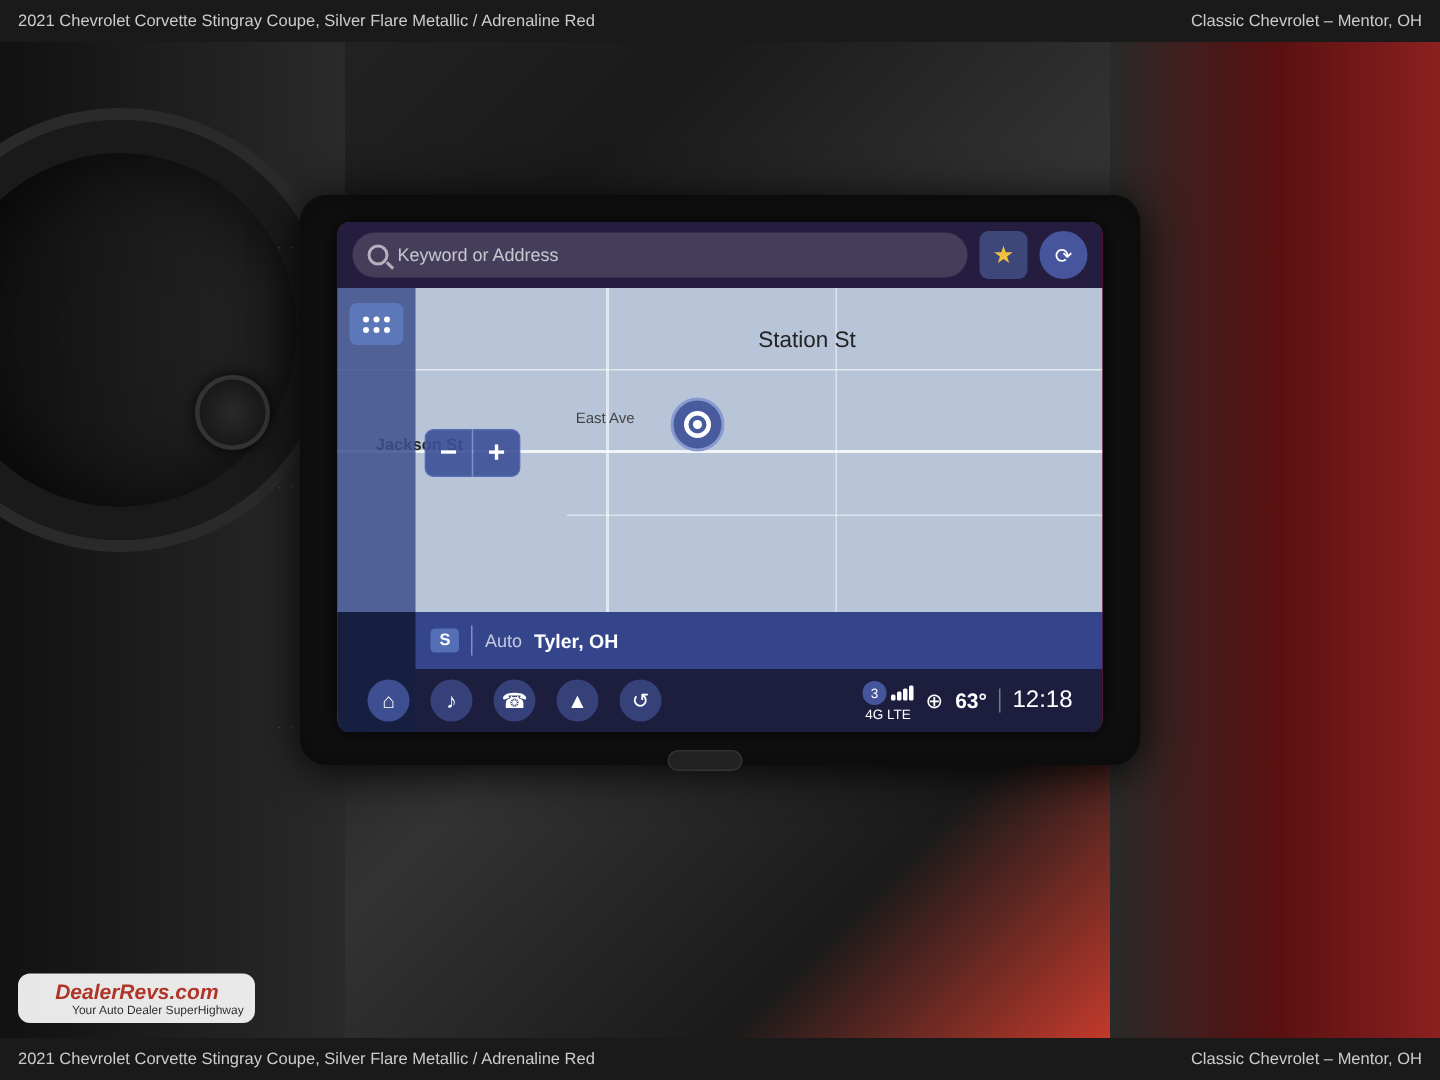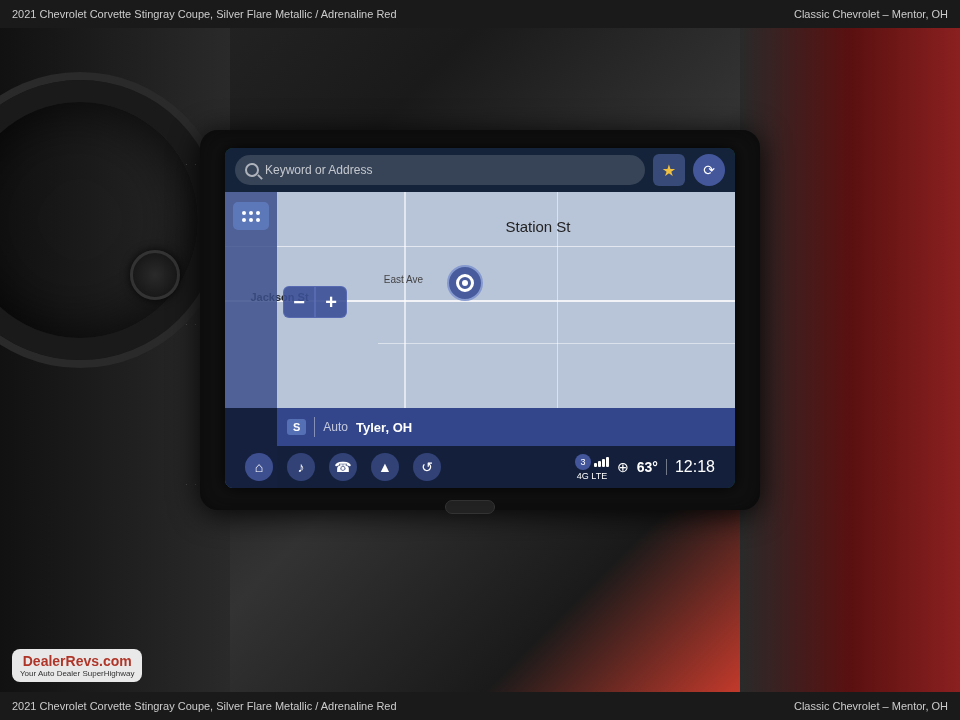--- a/index.html
+++ b/index.html
@@ -46,21 +46,21 @@
       box-shadow: 0 4px 30px rgba(0,0,0,0.9), inset 0 0 20px rgba(0,0,0,0.5);
     }
 
     
     .screen {
       position: absolute;
       left: 225px;
       top: 148px;
       width: 510px;
       height: 340px;
-      background: #14532d;
+      background: #be185d;
       border-radius: 8px;
       overflow: hidden;
       box-shadow: 0 0 15px rgba(0,0,0,0.8);
     }
 
     
     .screen-top-bar {
       position: absolute;
       top: 0; left: 0; right: 0;
       height: 44px;
@@ -484,24 +484,26 @@
       padding: 4px 8px;
       display: flex;
       flex-direction: column;
       align-items: center;
     }
 
     .watermark-text1 {
       font-size: 14px;
       font-weight: bold;
       color: #c0392b;
+      font-style: italic;
     }
     .watermark-text2 {
       font-size: 8px;
       color: #333;
+      margin-left: 28px;
     }
 
     
     .caption-bar {
       position: absolute;
       bottom: 0; left: 0; right: 0;
       height: 28px;
       background: #1a1a1a;
       display: flex;
       align-items: center;

